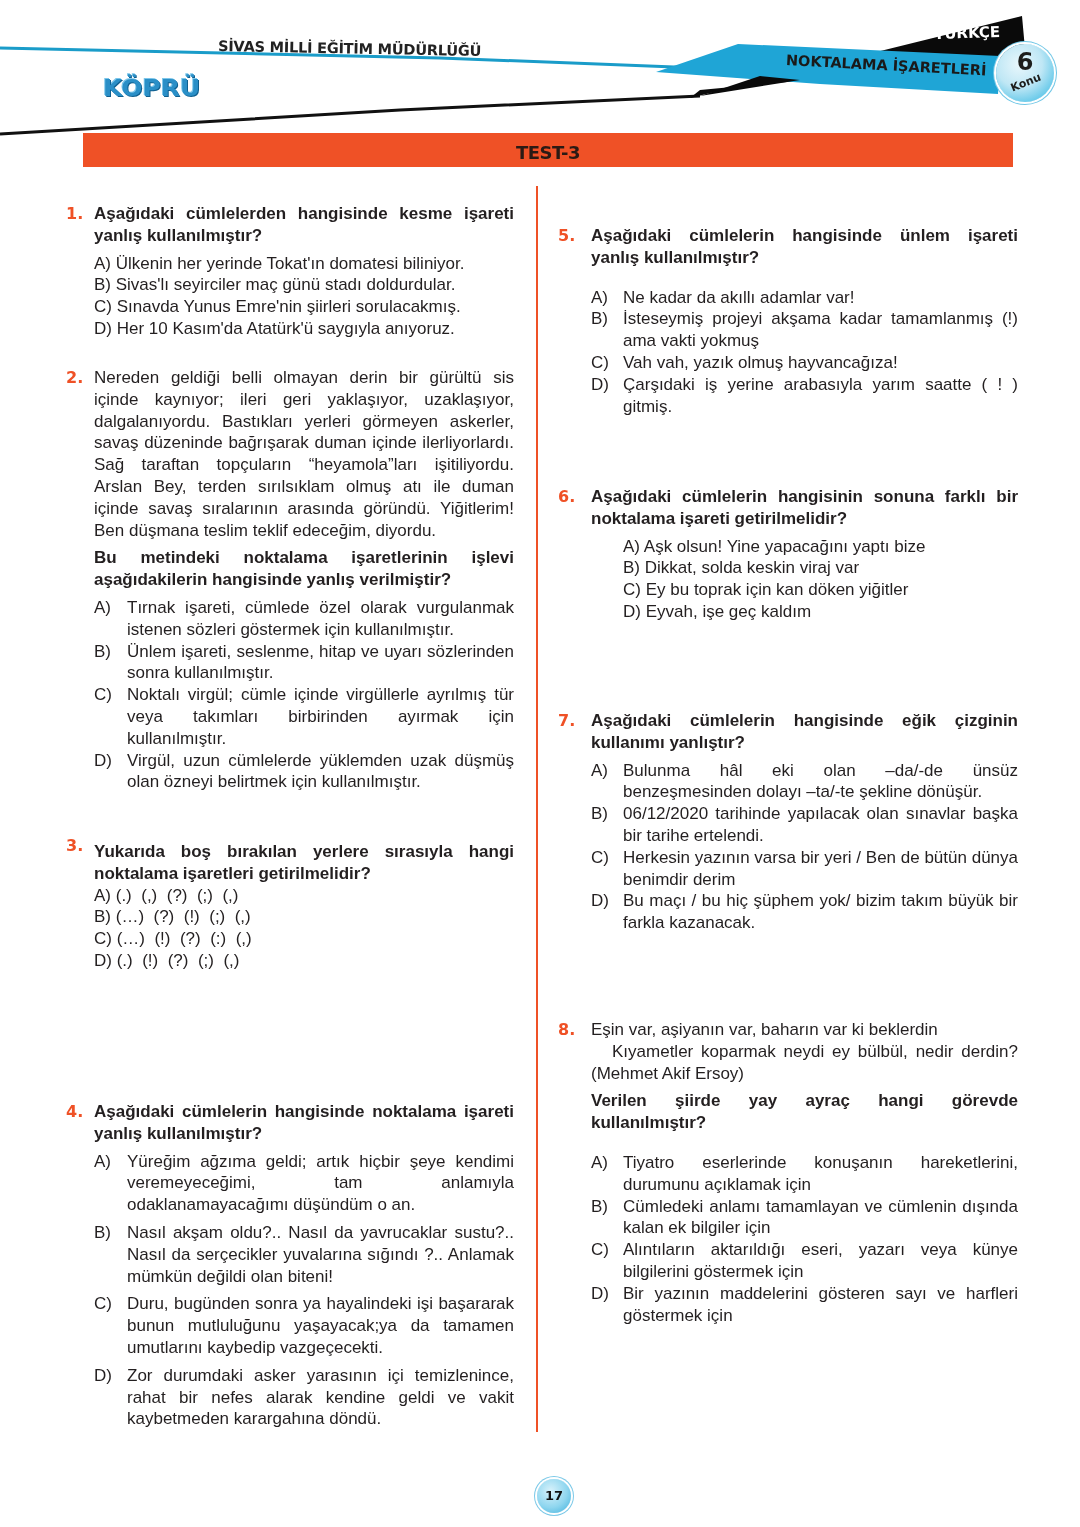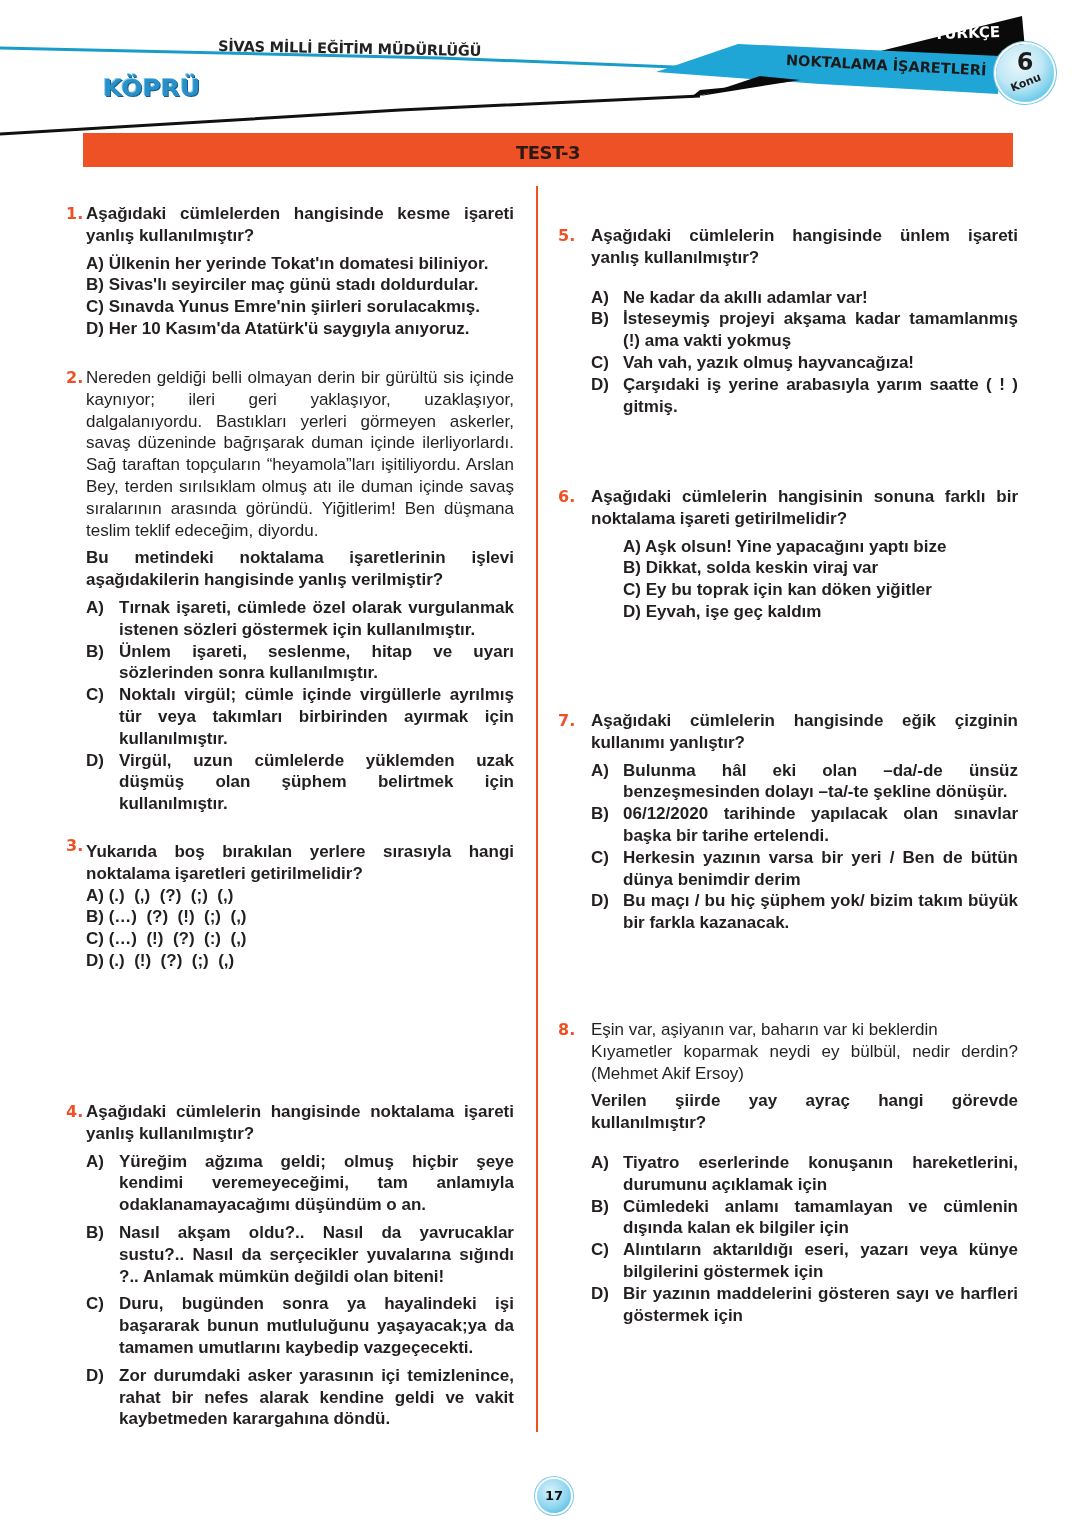--- a/index.html
+++ b/index.html
@@ -12,24 +12,24 @@
   .topic { position:absolute; left:786px; top:52px; font-family:"DejaVu Sans", sans-serif; font-weight:bold; font-size:14.5px; color:#1a1a1a; transform:rotate(3deg); transform-origin:left center; }
   .badge { position:absolute; left:996px; top:44px; width:58px; height:58px; border-radius:50%; background:radial-gradient(circle at 40% 35%, #e9f7fc 0%, #bfe7f5 45%, #6ccbea 75%, #2fa9d6 100%); box-shadow:0 0 0 2px #ffffff, 0 0 0 3px #6fc6e6; text-align:center; }
   .badge .num { position:absolute; left:0; right:0; top:4px; font-family:"DejaVu Sans", sans-serif; font-weight:bold; font-size:24px; color:#1d1d1b; }
   .badge .konu { position:absolute; left:14px; top:32px; font-family:"DejaVu Sans", sans-serif; font-weight:bold; font-size:11px; color:#1d1d1b; transform:rotate(-22deg); }
   .testbar { position:absolute; left:83px; top:133px; width:930px; height:34px; background:#ef5126; text-align:center; line-height:40px; font-family:"DejaVu Sans", sans-serif; font-weight:bold; font-size:18px; color:#2b1a14; letter-spacing:-0.5px; }
   .divider { position:absolute; left:536px; top:186px; width:2px; height:1246px; background:#ef5126; }
   .q { position:absolute; font-size:17px; line-height:21.8px; color:#231f20; }
   .qnum { position:absolute; left:0; top:0; font-family:"DejaVu Sans", sans-serif; font-weight:bold; font-size:16px; color:#ef5126; }
   .stem { font-weight:bold; text-align:justify; }
   .para { text-align:justify; }
-  .opt { position:relative; text-align:justify;font-weight:bold; }
+  .opt { position:relative; text-align:justify; }
   .opt .lbl { position:absolute; left:0; top:0; }
   .left .q { left:66px; width:448px; }
-  .left .body { margin-left:20px; }
+  .left .body { margin-left:28px; }
   .left .opt { padding-left:33px; }
   .left .opt.tight { padding-left:0; text-indent:0; }
   .right .q { left:558px; width:460px; }
   .right .body { margin-left:33px; }
   .right .opt { padding-left:32px; }
   .gap6 { height:6px; } .gap18 { height:18px; }
   .pagenum { position:absolute; left:537px; top:1479px; width:34px; height:34px; border-radius:50%; background:radial-gradient(circle at 40% 35%, #d8f2fb 0%, #8fd6ef 55%, #3aaedb 100%); box-shadow:0 0 0 2px #ffffff, 0 0 0 3px #7cc9e8; text-align:center; line-height:34px; font-family:"DejaVu Sans", sans-serif; font-weight:bold; font-size:13px; color:#111; }
 </style>
 </head>
 <body>
@@ -79,42 +79,42 @@
   <div class="q" style="top:367px;">
     <span class="qnum">2.</span>
     <div class="body">
       <div class="para">Nereden geldiği belli olmayan derin bir gürültü sis içinde kaynıyor; ileri geri yaklaşıyor, uzaklaşıyor, dalgalanıyordu. Bastıkları yerleri görmeyen askerler, savaş düzeninde bağrışarak duman içinde ilerliyorlardı. Sağ taraftan topçuların “heyamola”ları işitiliyordu. Arslan Bey, terden sırılsıklam olmuş atı ile duman içinde savaş sıralarının arasında göründü. Yiğitlerim! Ben düşmana teslim teklif edeceğim, diyordu.</div>
       <div class="gap6"></div>
       <div class="stem">Bu metindeki noktalama işaretlerinin işlevi aşağıdakilerin hangisinde yanlış verilmiştir?</div>
       <div class="gap6"></div>
       <div class="opt"><span class="lbl">A)</span><span>Tırnak işareti, cümlede özel olarak vurgulanmak istenen sözleri göstermek için kullanılmıştır.</span></div>
       <div class="opt"><span class="lbl">B)</span><span>Ünlem işareti, seslenme, hitap ve uyarı sözlerinden sonra kullanılmıştır.</span></div>
       <div class="opt"><span class="lbl">C)</span><span>Noktalı virgül; cümle içinde virgüllerle ayrılmış tür veya takımları birbirinden ayırmak için kullanılmıştır.</span></div>
-      <div class="opt"><span class="lbl">D)</span><span>Virgül, uzun cümlelerde yüklemden uzak düşmüş olan şüphem belirtmek için kullanılmıştır.</span></div>
+      <div class="opt"><span class="lbl">D)</span><span>Virgül, uzun cümlelerde yüklemden uzak düşmüş olan özneyi belirtmek için kullanılmıştır.</span></div>
     </div>
   </div>
 
   <div class="q" style="top:835px;">
     <span class="qnum">3.</span>
     <div class="body">
       <div class="gap6"></div>
       <div class="stem">Yukarıda boş bırakılan yerlere sırasıyla hangi noktalama işaretleri getirilmelidir?</div>
       <div class="opt tight" style="white-space:pre;"><span>A)</span> <span>(.)  (,)  (?)  (;)  (,)</span></div>
       <div class="opt tight" style="white-space:pre;"><span>B)</span> <span>(…)  (?)  (!)  (;)  (,)</span></div>
       <div class="opt tight" style="white-space:pre;"><span>C)</span> <span>(…)  (!)  (?)  (:)  (,)</span></div>
       <div class="opt tight" style="white-space:pre;"><span>D)</span> <span>(.)  (!)  (?)  (;)  (,)</span></div>
     </div>
   </div>
 
   <div class="q" style="top:1101px;">
     <span class="qnum">4.</span>
     <div class="body">
       <div class="stem">Aşağıdaki cümlelerin hangisinde noktalama işareti yanlış kullanılmıştır?</div>
       <div class="gap6"></div>
-      <div class="opt"><span class="lbl">A)</span><span>Yüreğim ağzıma geldi; olmuş hiçbir şeye kendimi veremeyeceğimi, tam anlamıyla odaklanamayacağımı düşündüm o an.</span></div>
+      <div class="opt"><span class="lbl">A)</span><span>Yüreğim ağzıma geldi; artık hiçbir şeye kendimi veremeyeceğimi, tam anlamıyla odaklanamayacağımı düşündüm o an.</span></div>
       <div class="gap6"></div>
       <div class="opt"><span class="lbl">B)</span><span>Nasıl akşam oldu?.. Nasıl da yavrucaklar sustu?.. Nasıl da serçecikler yuvalarına sığındı ?.. Anlamak mümkün değildi olan biteni!</span></div>
       <div class="gap6"></div>
       <div class="opt"><span class="lbl">C)</span><span>Duru, bugünden sonra ya hayalindeki işi başararak bunun mutluluğunu yaşayacak;ya da tamamen umutlarını kaybedip vazgeçecekti.</span></div>
       <div class="gap6"></div>
       <div class="opt"><span class="lbl">D)</span><span>Zor durumdaki asker yarasının içi temizlenince, rahat bir nefes alarak kendine geldi ve vakit kaybetmeden karargahına döndü.</span></div>
     </div>
   </div>
 </div>
 
@@ -153,21 +153,21 @@
       <div class="opt"><span class="lbl">B)</span><span>06/12/2020 tarihinde yapılacak olan sınavlar başka bir tarihe ertelendi.</span></div>
       <div class="opt"><span class="lbl">C)</span><span>Herkesin yazının varsa bir yeri / Ben de bütün dünya benimdir derim</span></div>
       <div class="opt"><span class="lbl">D)</span><span>Bu maçı / bu hiç şüphem yok/ bizim takım büyük bir farkla kazanacak.</span></div>
     </div>
   </div>
 
   <div class="q" style="top:1019px;">
     <span class="qnum">8.</span>
     <div class="body">
       <div>Eşin var, aşiyanın var, baharın var ki beklerdin</div>
-      <div style="text-align:justify;text-align-last:justify;">Kıyametler koparmak neydi ey bülbül, nedir derdin?</div>
+      <div style="text-align:justify;text-align-last:justify;margin-left:21px;">Kıyametler koparmak neydi ey bülbül, nedir derdin?</div>
       <div>(Mehmet Akif Ersoy)</div>
       <div class="gap6"></div>
       <div class="stem">Verilen şiirde yay ayraç hangi görevde kullanılmıştır?</div>
       <div class="gap18"></div>
       <div class="opt"><span class="lbl">A)</span><span>Tiyatro eserlerinde konuşanın hareketlerini, durumunu açıklamak için</span></div>
       <div class="opt"><span class="lbl">B)</span><span>Cümledeki anlamı tamamlayan ve cümlenin dışında kalan ek bilgiler için</span></div>
       <div class="opt"><span class="lbl">C)</span><span>Alıntıların aktarıldığı eseri, yazarı veya künye bilgilerini göstermek için</span></div>
       <div class="opt"><span class="lbl">D)</span><span>Bir yazının maddelerini gösteren sayı ve harfleri göstermek için</span></div>
     </div>
   </div>

